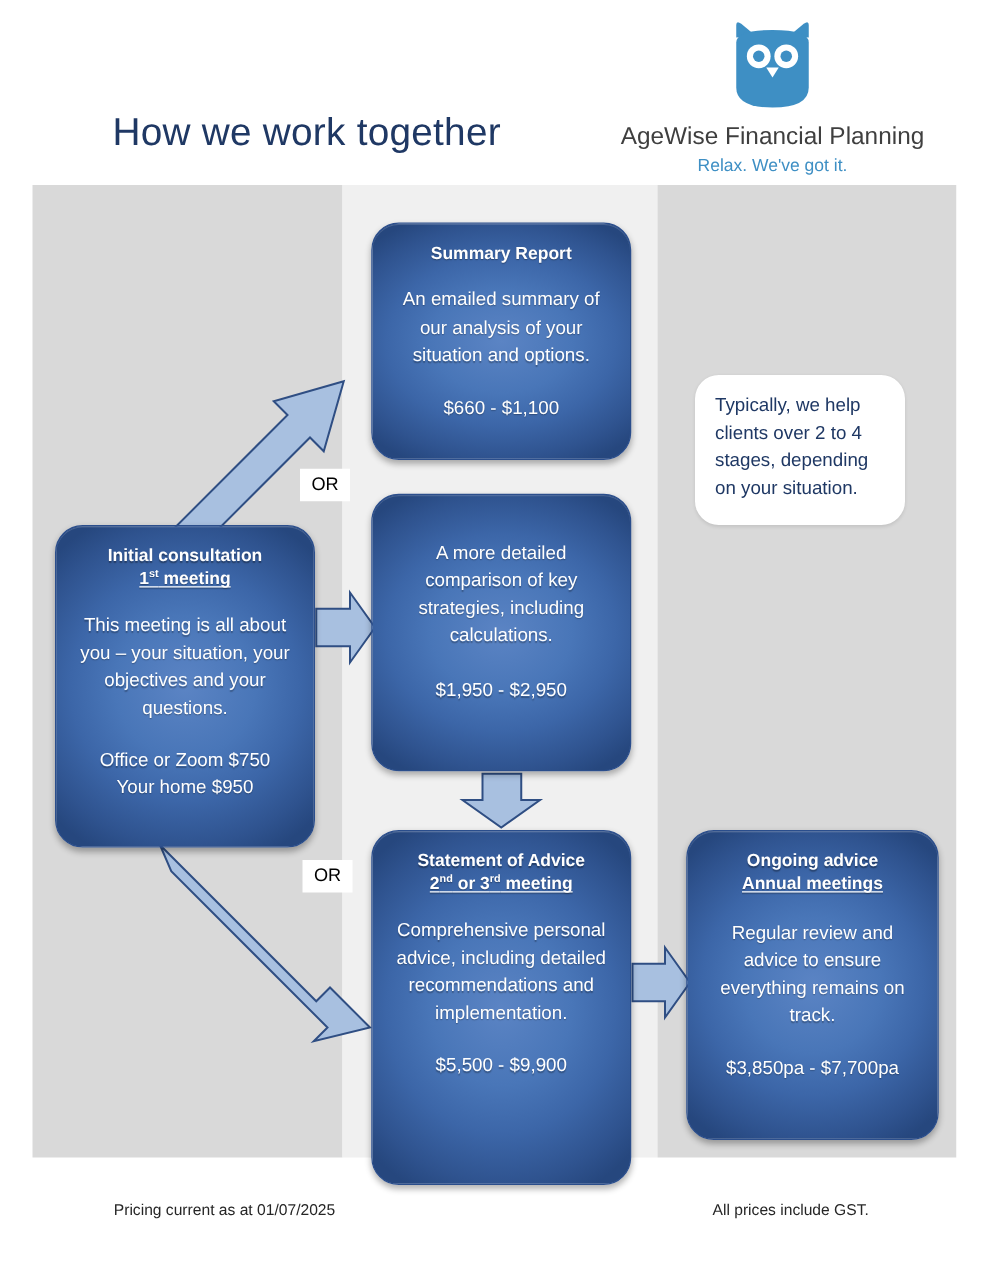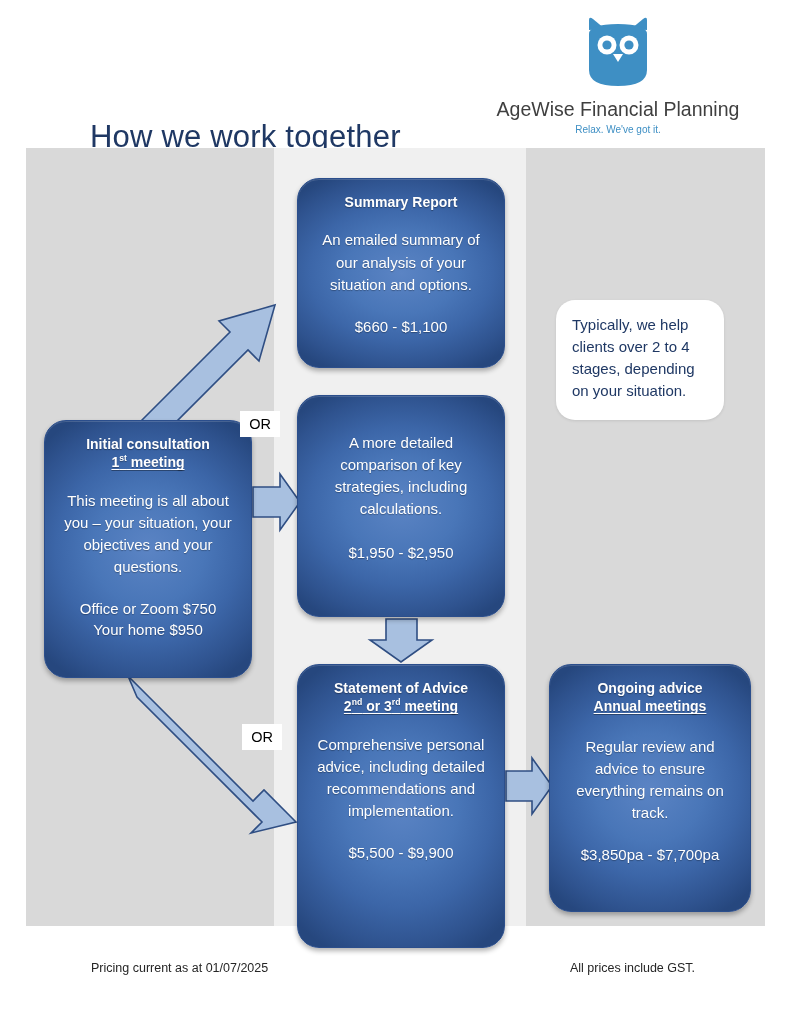--- a/index.html
+++ b/index.html
@@ -8,30 +8,30 @@
     background: #ffffff;
     font-family: "Liberation Sans", sans-serif;
     overflow: hidden;
   }
   #page { position: relative; width: 791px; height: 1024px; background: #fff; }
 
   
   .title {
     position: absolute; left: 90px; top: 88px;
     font-size: 31px; color: #1F3864; font-weight: 400;
-    letter-spacing: .2px; white-space: nowrap; margin-top: 31px;
+    letter-spacing: .2px; white-space: nowrap;
   }
   .logo-wrap { position: absolute; left: 487px; top: 14px; width: 262px; text-align: center; }
   .owl { width: 66px; height: 78px; margin: 0 auto; display: block; }
   .logo-name {
     font-size: 19.5px; color: #3f3f3f; margin-top: 6px;
     white-space: nowrap; font-weight: 400;
   }
   .logo-tag {
-    font-size: 10px; color: #3E8FC4; margin-top: 3px;
+    font-size: 14px; color: #3E8FC4; margin-top: 3px;
     white-space: nowrap;
   }
 
   
   .band { position: absolute; }
   .band-left  { left: 26px;  top: 148px; width: 248px; height: 778px; background: #D9D9D9; }
   .band-mid   { left: 274px; top: 148px; width: 252px; height: 778px; background: #F0F0F0; }
   .band-right { left: 526px; top: 148px; width: 239px; height: 778px; background: #D9D9D9; }
 
   
@@ -80,21 +80,21 @@
     box-shadow: 0 1px 3px rgba(0,0,0,.10);
   }
 
   
   #arrows { position: absolute; left: 0; top: 0; width: 791px; height: 1024px; }
 
   
   .or-chip {
     position: absolute; background: #ffffff; color: #000000;
     font-size: 14.5px; text-align: center; line-height: 26px;
-    width: 40px; height: 26px; margin-top: 36px;
+    width: 40px; height: 26px;
   }
   #or-top    { left: 240px; top: 375px; }
   #or-bottom { left: 242px; top: 688px; }
 
   
   .foot { position: absolute; font-size: 12.5px; color: #262626; }
   #foot-left  { left: 91px;  top: 961px; }
   #foot-right { left: 570px; top: 961px; }
 </style>
 </head>

